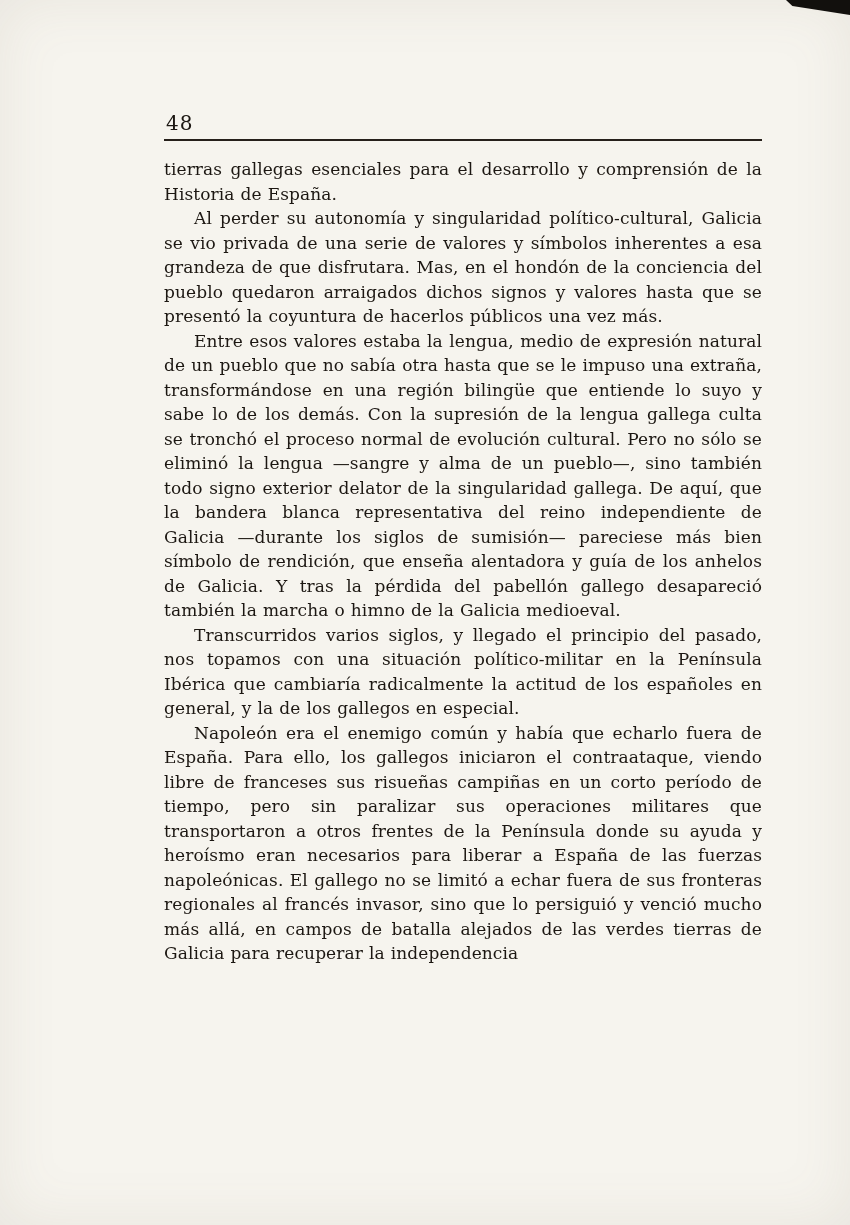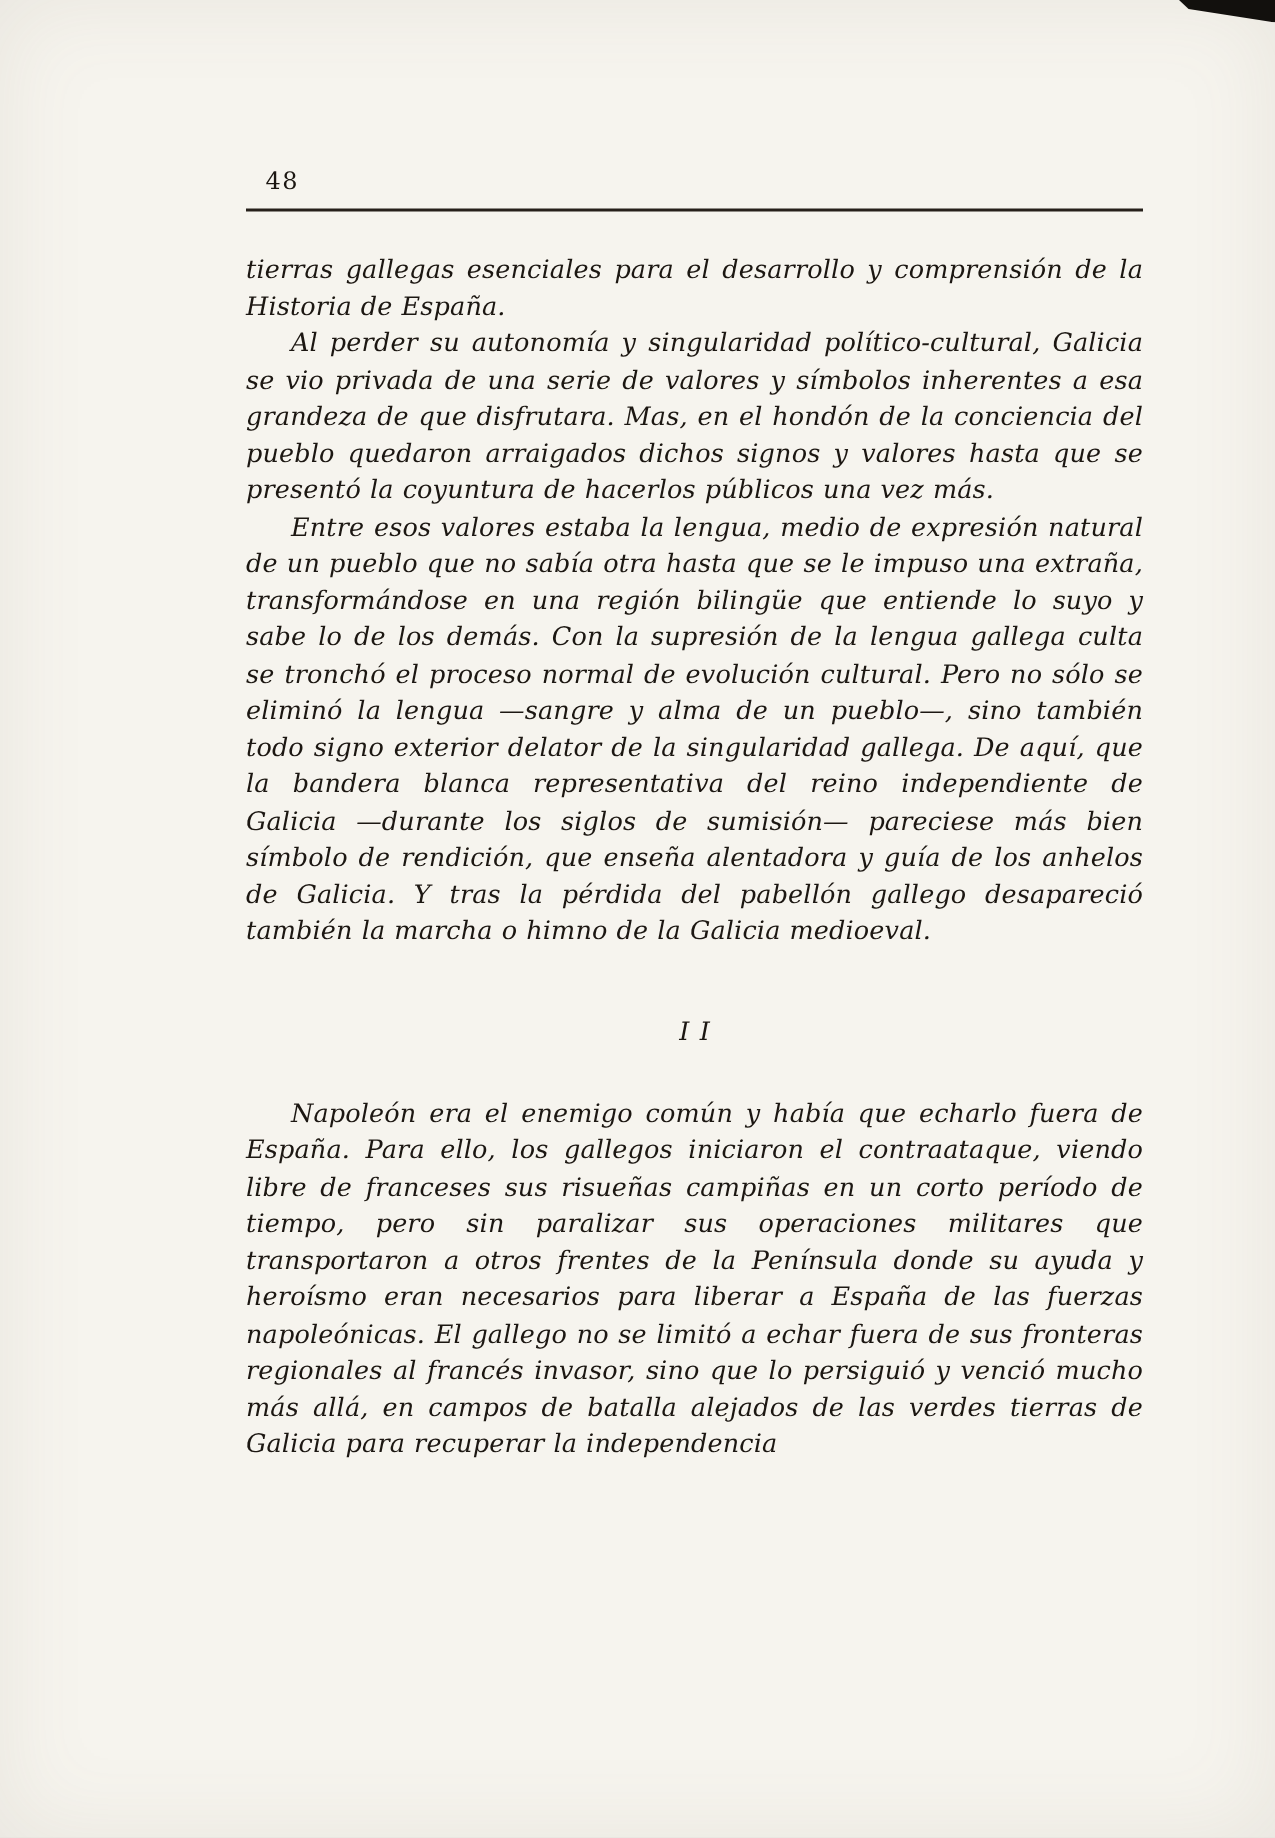--- a/index.html
+++ b/index.html
@@ -33,39 +33,38 @@
     top: 110px;
     width: 598px;
   }
   .running-head {
     position: relative;
     text-align: center;
     height: 22px;
   }
   .folio {
     position: absolute;
-    left: 13px;
+    left: 2px;
     top: 1px;
-    font-size: 16px;
+    font-size: 20px;
     letter-spacing: 1px;
   }
   .journal {
     font-variant: small-caps;
     font-size: 16.5px;
     letter-spacing: 1.6px;
     word-spacing: 2px;
   }
   .head-rule {
     border: none;
     border-top: 2px solid #26201a;
     margin: 7px 0 0 0;
   }
   .page-body {
-    margin-top: 27px;
-    font-style: italic;
+    margin-top: 16px;
   }
   .page-body p {
     margin: 0;
     font-size: 17px;
     line-height: 24.5px;
     text-align: justify;
     text-indent: 30px;
     word-spacing: 0.5px;
     letter-spacing: 0.1px;
   }
@@ -97,22 +96,22 @@
     <hr class="head-rule">
 
     <main class="page-body">
 
       <p class="no-indent">tierras gallegas esenciales para el desarrollo y comprensión de la Historia de España.</p>
 
       <p>Al perder su autonomía y singularidad político-cultural, Galicia se vio privada de una serie de valores y símbolos inherentes a esa grandeza de que disfrutara. Mas, en el hondón de la conciencia del pueblo quedaron arraigados dichos signos y valores hasta que se presentó la coyuntura de hacerlos públicos una vez más.</p>
 
       <p>Entre esos valores estaba la lengua, medio de expresión natural de un pueblo que no sabía otra hasta que se le impuso una extraña, transformándose en una región bilingüe que entiende lo suyo y sabe lo de los demás. Con la supresión de la lengua gallega culta se tronchó el proceso normal de evolución cultural. Pero no sólo se eliminó la lengua —sangre y alma de un pueblo—, sino también todo signo exterior delator de la singularidad gallega. De aquí, que la bandera blanca representativa del reino independiente de Galicia —durante los siglos de sumisión— pareciese más bien símbolo de rendición, que enseña alentadora y guía de los anhelos de Galicia. Y tras la pérdida del pabellón gallego desapareció también la marcha o himno de la Galicia medioeval.</p>
 
-      <h2 class="section-heading">II</h2>
 
+      <p>Transcurridos varios siglos, y llegado el principio del pasado, nos topamos con una situación político-militar en la Península Ibérica que cambiaría radicalmente la actitud de los españoles en general, y la de los gallegos en especial.</p>
 
       <p>Napoleón era el enemigo común y había que echarlo fuera de España. Para ello, los gallegos iniciaron el contraataque, viendo libre de franceses sus risueñas campiñas en un corto período de tiempo, pero sin paralizar sus operaciones militares que transportaron a otros frentes de la Península donde su ayuda y heroísmo eran necesarios para liberar a España de las fuerzas napoleónicas. El gallego no se limitó a echar fuera de sus fronteras regionales al francés invasor, sino que lo persiguió y venció mucho más allá, en campos de batalla alejados de las verdes tierras de Galicia para recuperar la independencia</p>
 
     </main>
 
   </div>
 
 </div>
 
 </body></html>

